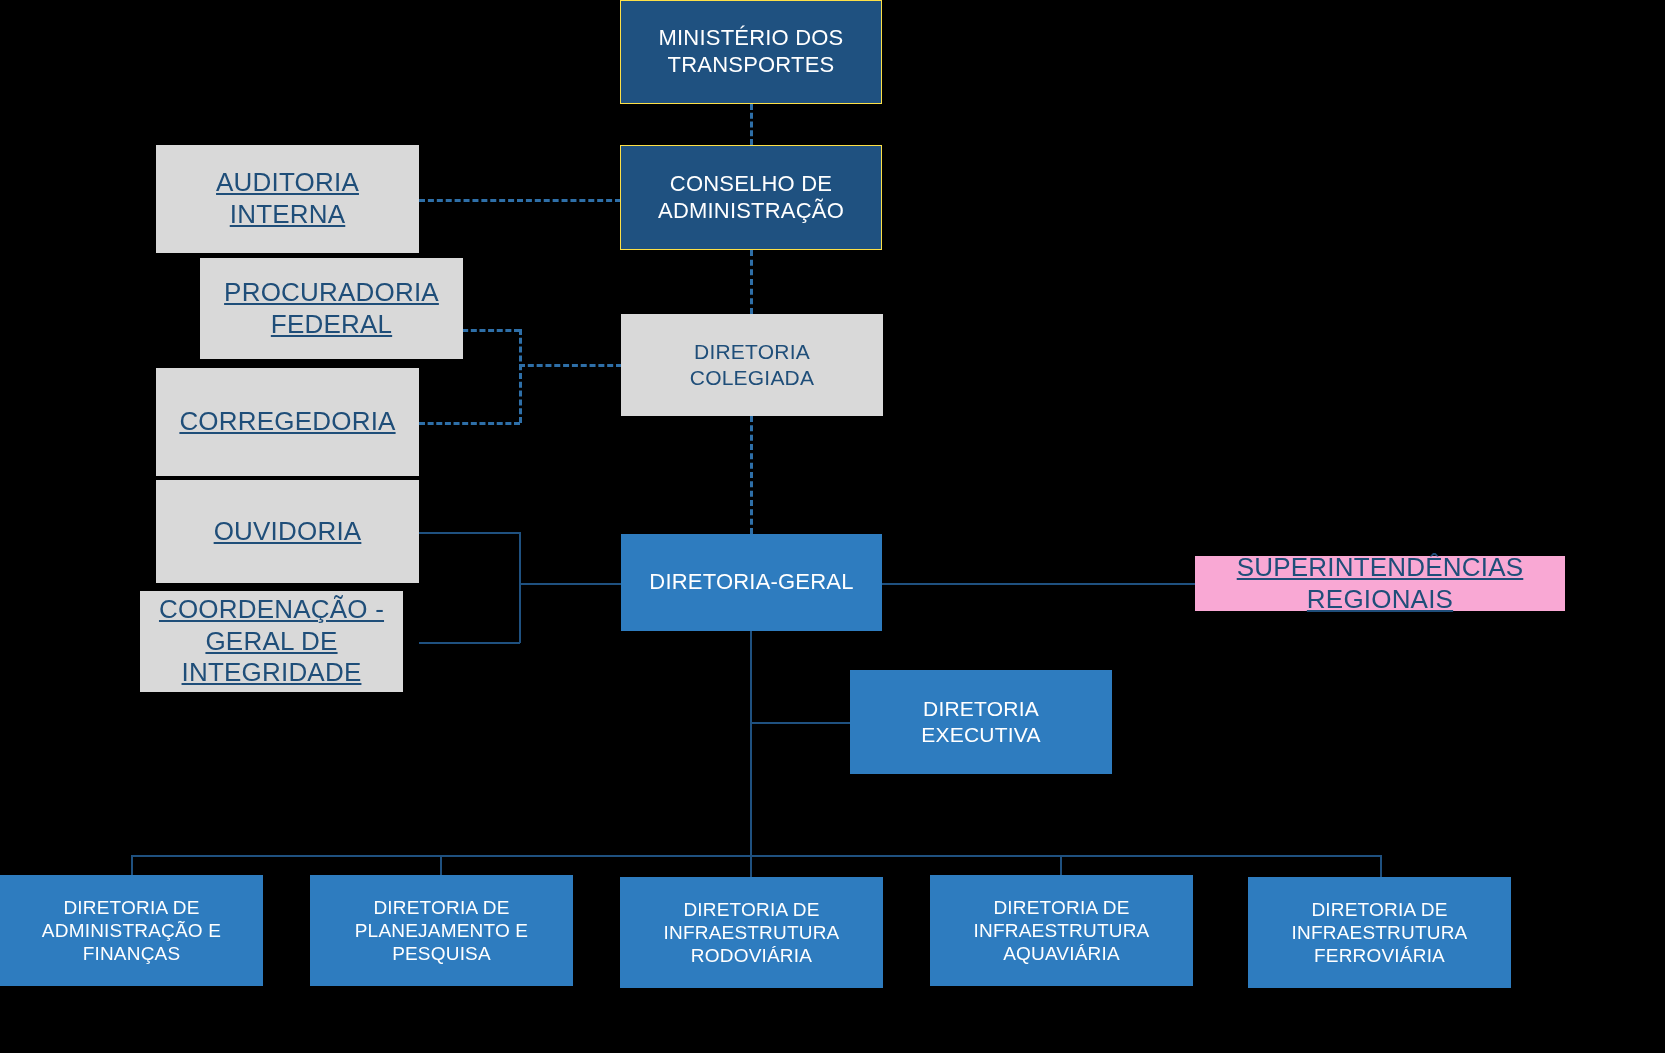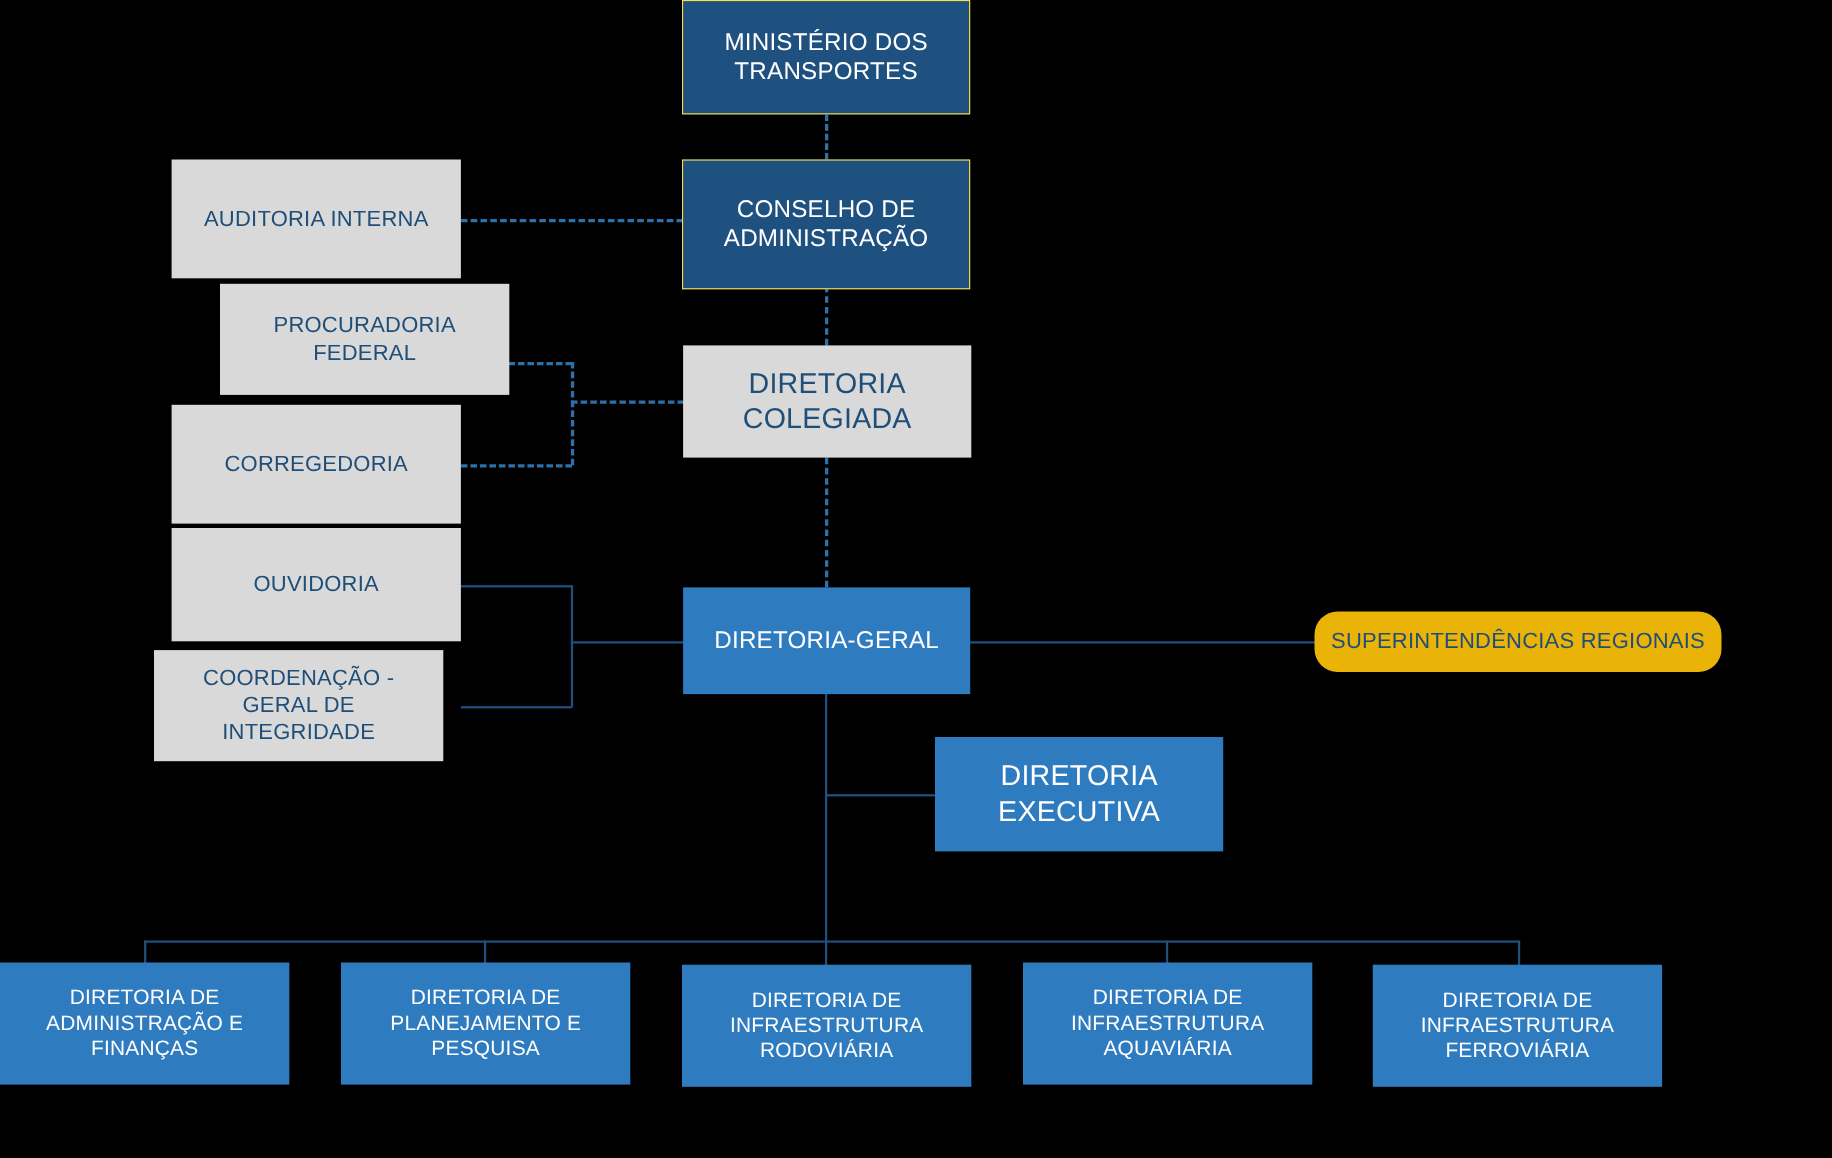--- a/index.html
+++ b/index.html
@@ -33,31 +33,30 @@
   .n-dark {
     background: #1F5180;
     color: #FFFFFF;
     border: 1px solid #fde047;
   }
   .n-mid {
     background: #2E7CBF;
     color: #FFFFFF;
   }
   .n-light {
-    background: #eab308;
+    background: #f9a8d4;
     color: #1F4E79;
-    border-radius: 21px;
   }
   .n-gray {
     background: #D9D9D9;
     color: #1F4E79;
   }
   .fs-22 { font-size: 22px; }
-  .fs-21 { font-size: 26px; }
-  .fs-20 { font-size: 20px; }
+  .fs-21 { font-size: 21px; }
+  .fs-20 { font-size: 26px; text-decoration: underline; }
   .fs-19 { font-size: 19px; }
 
   
   .link {
     position: absolute;
     z-index: 1;
   }
   .solid-h {
     height: 0;
     border-top: 2px solid #1F5180;
@@ -114,21 +113,21 @@
 
   <div class="link solid-v" style="left:131px; top:855px; height:33px;"></div>
   <div class="link solid-v" style="left:440px; top:855px; height:33px;"></div>
   <div class="link solid-v" style="left:750px; top:855px; height:33px;"></div>
   <div class="link solid-v" style="left:1060px; top:855px; height:33px;"></div>
   <div class="link solid-v" style="left:1380px; top:855px; height:33px;"></div>
 
   <div class="node n-dark fs-22" style="left:620px; top:0px; width:262px; height:104px;">MINISTÉRIO DOS
 TRANSPORTES</div>
 
-  <div class="node n-dark fs-22" style="left:620px; top:145px; width:262px; height:118px;">CONSELHO DE
+  <div class="node n-dark fs-22" style="left:620px; top:145px; width:262px; height:105px;">CONSELHO DE
 ADMINISTRAÇÃO</div>
 
   <div class="node n-gray fs-21" style="left:621px; top:314px; width:262px; height:102px;">DIRETORIA
 COLEGIADA</div>
 
   <div class="node n-mid fs-22" style="left:621px; top:534px; width:261px; height:97px;">DIRETORIA-GERAL</div>
 
   <div class="node n-light fs-20" style="left:1195px; top:556px; width:370px; height:55px;">SUPERINTENDÊNCIAS REGIONAIS</div>
 
   <div class="node n-mid fs-21" style="left:850px; top:670px; width:262px; height:104px;">DIRETORIA

